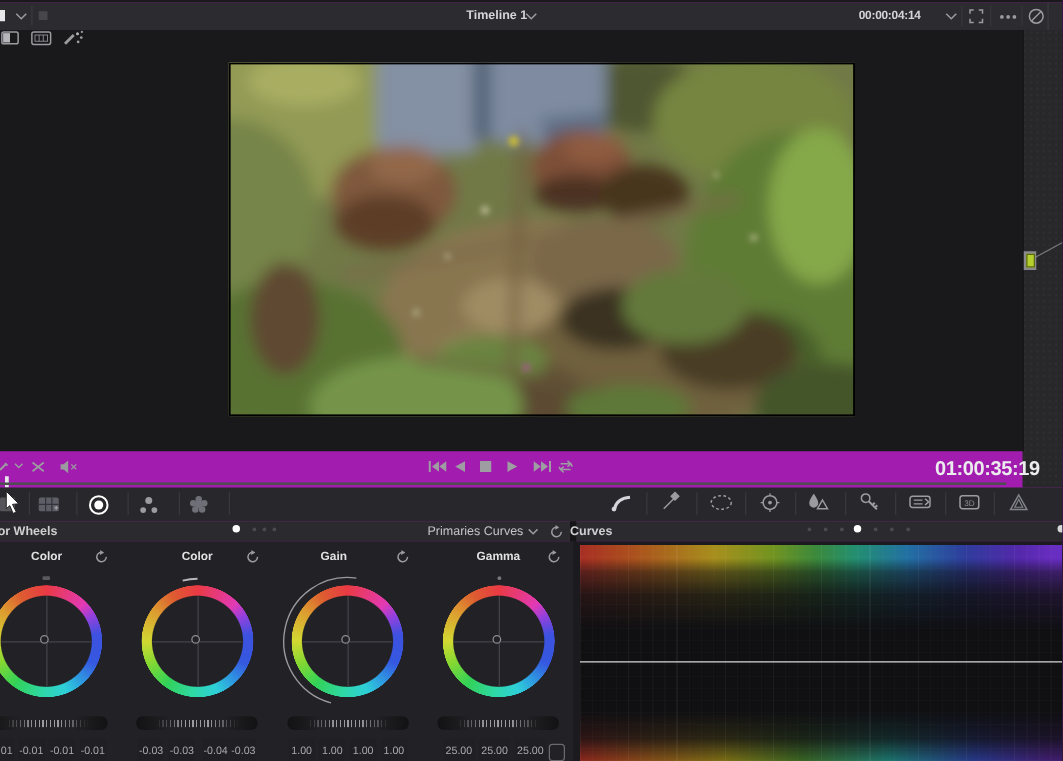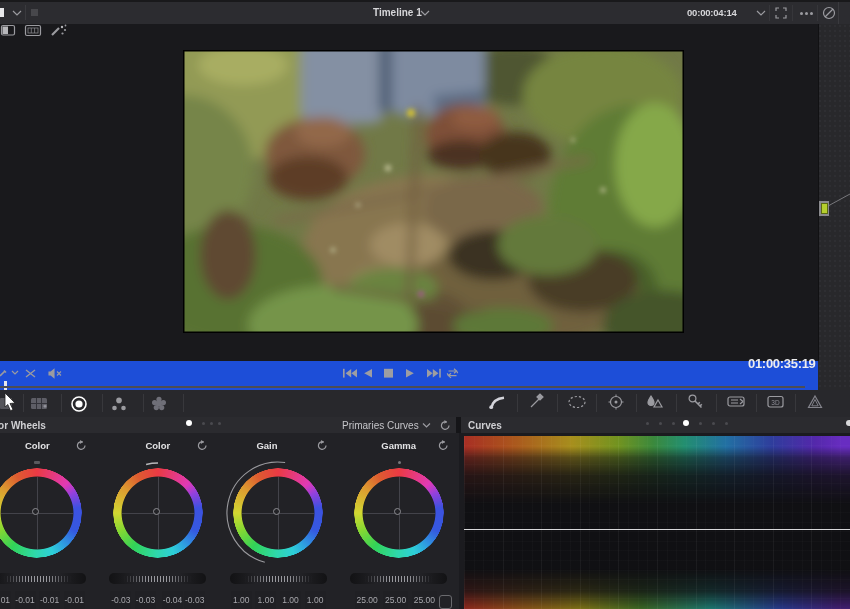--- a/index.html
+++ b/index.html
@@ -1,15 +1,15 @@
 <!DOCTYPE html>
 <html><head><meta charset="utf-8"><style>
 *{margin:0;padding:0;box-sizing:border-box}
 body{font-family:"Liberation Sans",sans-serif;background:#1b1b1e}
-#root{position:relative;width:850px;height:609px;overflow:hidden;background:#1d4ed8}
+#root{position:relative;width:850px;height:609px;overflow:hidden;background:#a21caf}
 .abs{position:absolute}
 #topbar{left:0;top:2px;width:850px;height:22px;background:#2c2c30}
 .tbtext{font-weight:bold;font-size:11px;color:#d6d6d9}
 #viewer{left:0;top:24px;width:850px;height:337px;background:#19191c}
 #nodestrip{left:818px;top:24px;width:32px;height:366px;background:#28282b;
  background-image:radial-gradient(circle at 2px 2px,#2e2e32 0.9px,transparent 1.2px);background-size:5px 5px}
 #tbsep{left:0;top:385.5px;width:805px;height:2px;background:#4d4d52}
 #toolbar{left:0;top:389.5px;width:850px;height:27.5px;background:#28282c}
 .tdiv{position:absolute;top:5px;width:1px;height:18px;background:#38383c}
 #pheader{left:0;top:417px;width:850px;height:16px;background:#2b2b2f}
@@ -180,21 +180,21 @@
  <path d="M35,0.9 L27.2,5.2 L35,9.5 Z"></path>
  <rect x="47" y="0.8" width="9" height="8.8"></rect>
  <path d="M69,0.9 L76.8,5.2 L69,9.5 Z"></path>
  <path d="M90,1 L95.6,5.2 L90,9.4 Z M95.8,1 L101.4,5.2 L95.8,9.4 Z"></path>
  <rect x="102.2" y="0.8" width="1.6" height="8.8"></rect>
  <g fill="none" stroke="#9d9da2" stroke-width="1.2">
   <path d="M111.5,3 L118,3 a2.6,2.3 0 0 1 2.6,2.3 M119.5,7.6 L113,7.6 a2.6,2.3 0 0 1 -2.6,-2.3"></path>
   <path d="M117,0.7 L119.6,3 L117,5.3 M114,5.3 L111.4,7.6 L114,9.9" fill="none"></path>
  </g>
 </svg>
-<div class="abs tbtext" style="left:748px;top:356px;font-size:13px;letter-spacing:-0.3px;color:#ececee">01:00:35:19</div>
+<div class="abs tbtext" style="left:748px;top:367px;font-size:16px;letter-spacing:-0.3px;color:#ececee">01:00:35:19</div>
 <div class="abs" style="left:4px;top:381px;width:2.5px;height:9px;background:#e8e8ea"></div>
 <div class="abs" id="tbsep"></div>
 <div class="abs" id="toolbar"></div>
 <div class="tdiv" style="left:23px;top:394px"></div>
 <div class="tdiv" style="left:61px;top:394px"></div>
 <div class="tdiv" style="left:102px;top:394px"></div>
 <div class="tdiv" style="left:143px;top:394px"></div>
 <div class="tdiv" style="left:183px;top:394px"></div>
 
 <svg class="abs" width="20" height="16" style="left:0;top:396px">
@@ -287,21 +287,21 @@
 <div class="dot" style="left:218px;top:422px;width:3px;height:3px;background:#4a4a4f"></div>
 <div class="phtext" style="left:342px;font-weight:normal;color:#c4c4c8">Primaries Curves</div>
 <svg class="abs" width="9" height="7" style="left:422px;top:422px">
       <path d="M1,1.5 L4.5,5 L8,1.5" class="ic" stroke-width="1.1"></path>
     </svg>
 <svg class="abs" width="11" height="11" style="left:440px;top:420px">
       <path d="M9,5.5 a3.8,3.8 0 1 1 -2.2,-3.4" class="ic" stroke-width="1.1"></path>
       <path d="M4.5,0 l2.6,2 l-2.9,1.8 z" fill="#9b9ba0"></path>
     </svg>
 <div class="abs" style="left:456px;top:417px;width:5px;height:192px;background:#151518"></div>
-<div class="phtext" style="left:468px">Curves</div>
+<div class="phtext" style="left:456px">Curves</div>
 <div class="dot" style="left:646px;top:422px;width:3px;height:3px;background:#4a4a4f"></div>
 <div class="dot" style="left:659px;top:422px;width:3px;height:3px;background:#4a4a4f"></div>
 <div class="dot" style="left:672px;top:422px;width:3px;height:3px;background:#4a4a4f"></div>
 <div class="dot" style="left:683px;top:420px;width:6px;height:6px;background:#fff"></div>
 <div class="dot" style="left:699px;top:422px;width:3px;height:3px;background:#4a4a4f"></div>
 <div class="dot" style="left:712px;top:422px;width:3px;height:3px;background:#4a4a4f"></div>
 <div class="dot" style="left:725px;top:422px;width:3px;height:3px;background:#4a4a4f"></div>
 <div class="dot" style="left:846px;top:420px;width:6px;height:6px;background:#d8d8da"></div>
 
 <div class="abs" id="wheels"></div>

